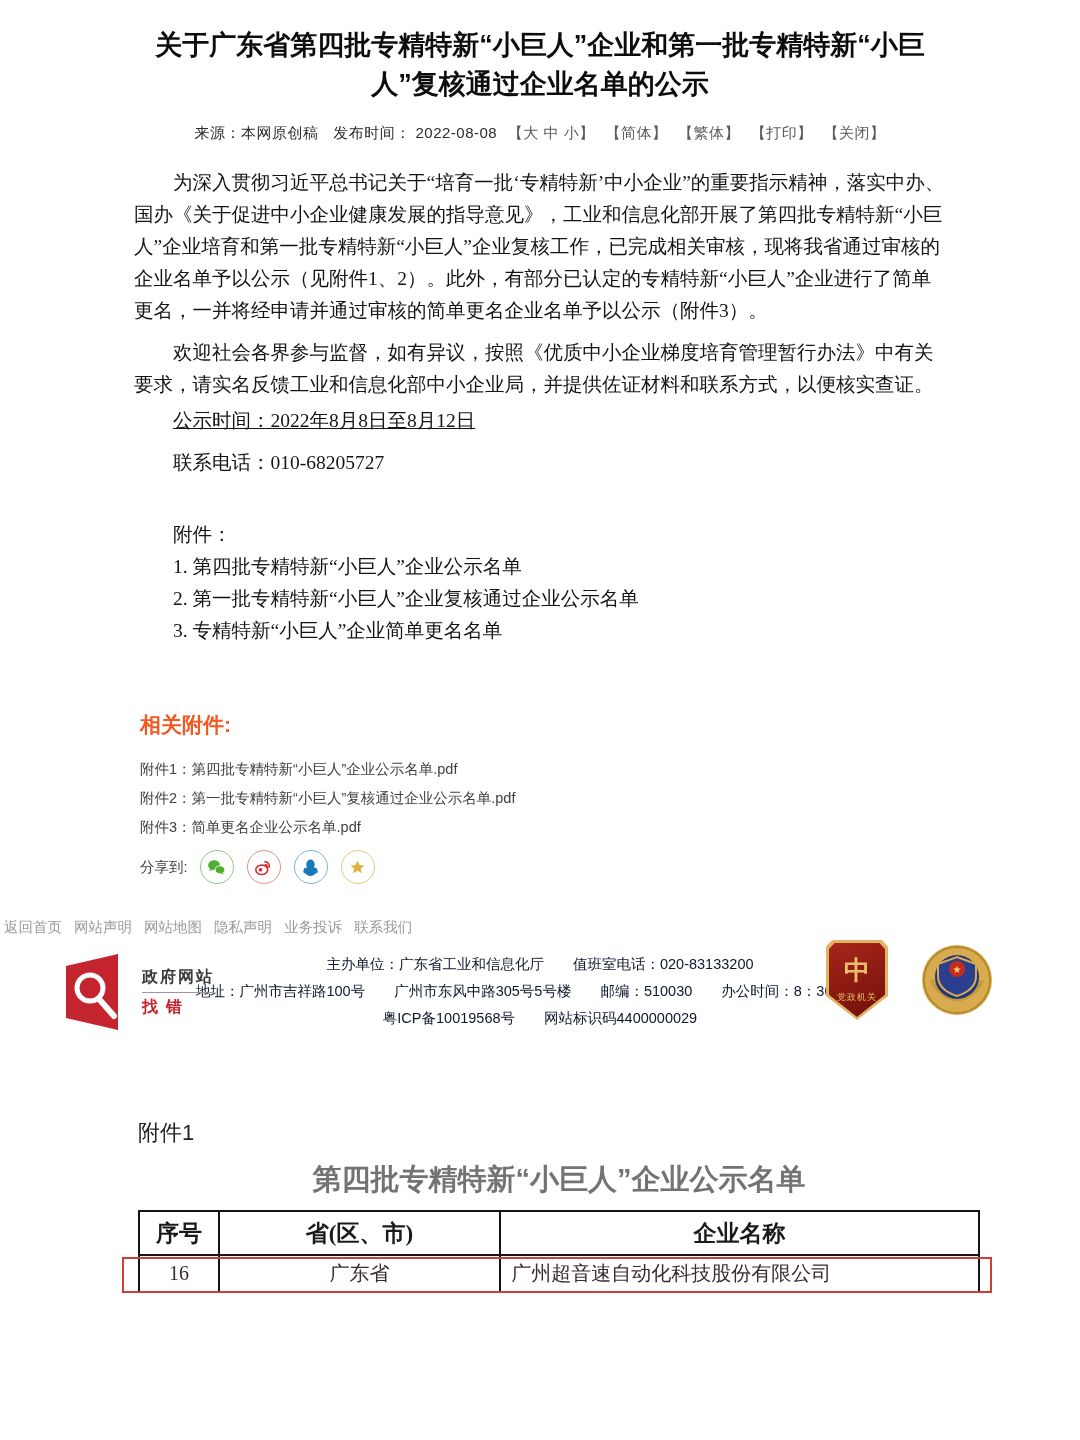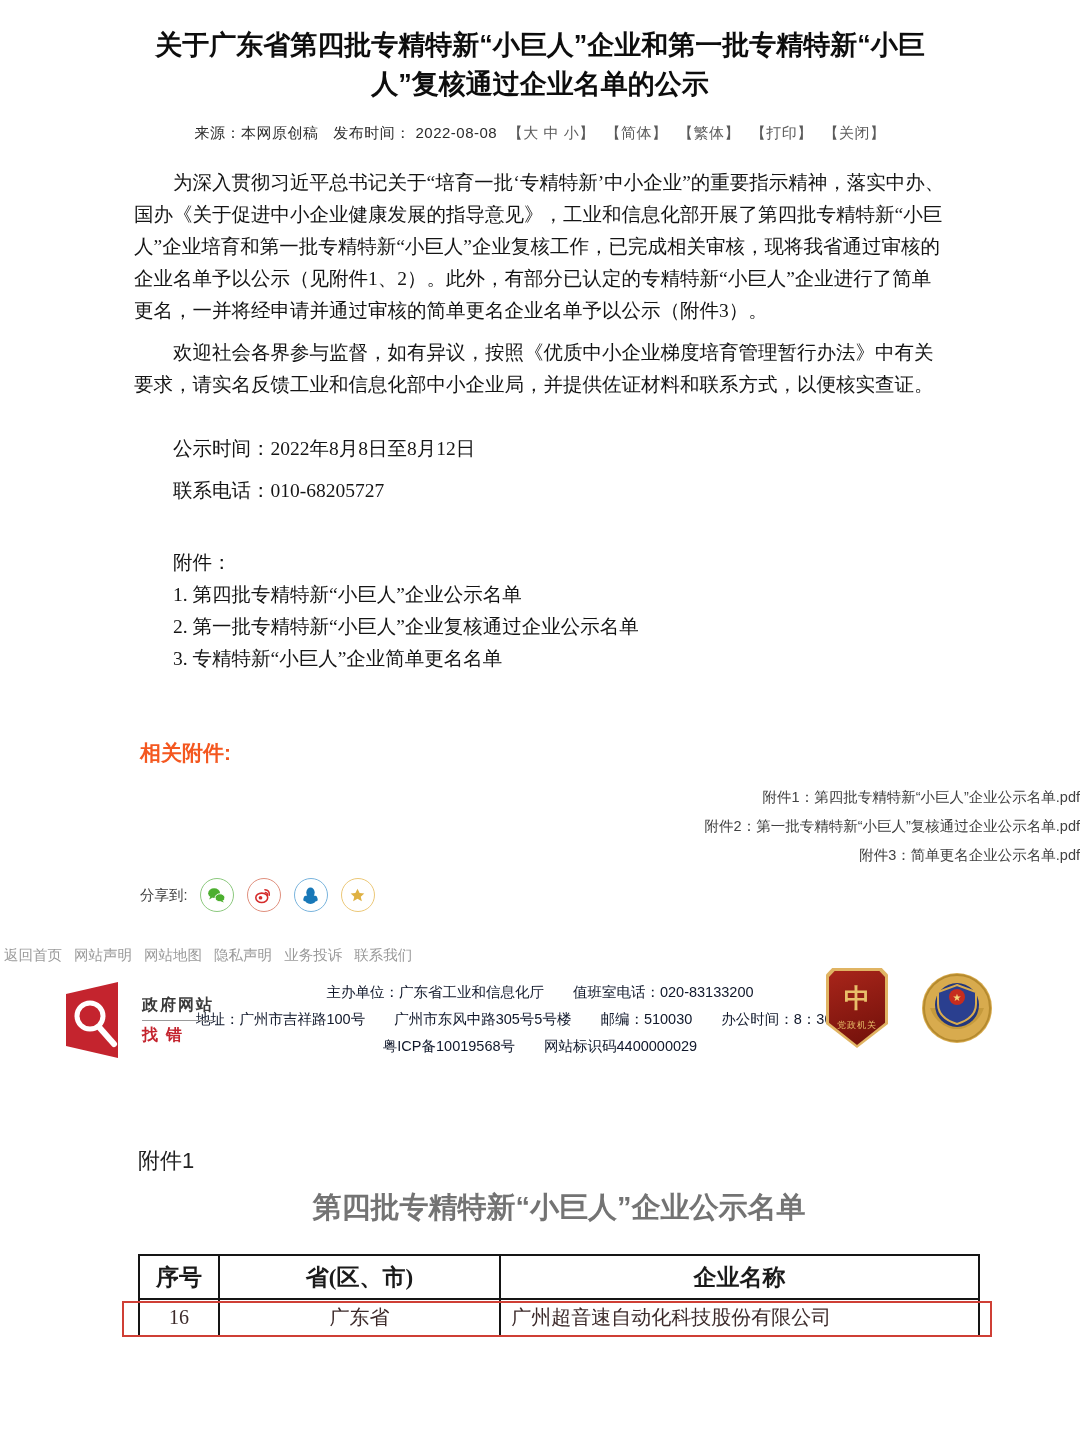--- a/index.html
+++ b/index.html
@@ -23,32 +23,32 @@
   .meta-line .lbl { color:#2c2c2c; }
   .meta-line .ctrl { color:#5b5b5b; margin-left:6px; cursor:pointer; }
   
   .content {
     width:812px; margin:24px auto 0;
     font-family:"Liberation Serif","DejaVu Serif",serif;
     font-size:19.5px; line-height:32px; color:#141414;
   }
   .content p { margin:0; text-indent:2em; }
   .content p.gap-s { margin-top:10px; }
-  .content p.gap-m { margin-top:32px; }
+  .content p.gap-m { margin-top:4px;text-decoration:underline; }
   .content p.gap-l { margin-top:40px; }
   .attach-item { margin-top:9px; }
   .signature { margin-top:56px; overflow:hidden; }
   .signature .block { float:right; text-align:center; margin-right:2px; }
   .signature .agency { display:block; font-size:19.5px; }
   .signature .date { display:block; font-size:19.5px; margin-top:16px; }
   
   .related { margin:64px 0 0 140px; font-family:"Liberation Sans",sans-serif; }
   .related-heading { font-size:21px; font-weight:bold; color:#f4571f; }
   .related-files { margin-top:16px; }
-  .related-file { font-size:14.5px; color:#404040; line-height:29px; cursor:pointer;text-align:right; }
+  .related-file { font-size:14.5px; color:#404040; line-height:29px; cursor:pointer; }
   .share-row { display:flex; align-items:center; margin-top:8px; }
   .share-label { font-size:14.5px; color:#404040; margin-right:12px; }
   .share-icon {
     width:34px; height:34px; border-radius:50%; margin-right:13px;
     display:flex; align-items:center; justify-content:center; cursor:pointer;
     background:#fff;
   }
   .share-icon.wechat { border:1.5px solid #8cc97e; }
   .share-icon.weibo  { border:1.5px solid #e0907e; }
   .share-icon.qq     { border:1.5px solid #79b4dd; }
@@ -73,21 +73,21 @@
     clip-path:polygon(10% 0,90% 0,100% 8%,100% 70%,50% 100%,0 70%,0 8%);
     display:flex; flex-direction:column; align-items:center; justify-content:center;
   }
   .badge-party-inner .emb { color:#e8bf6a; font-size:26px; font-weight:bold; font-family:"Liberation Serif",serif; line-height:28px; }
   .badge-party-inner .cap { color:#e8bf6a; font-size:9px; letter-spacing:1px; margin-top:6px; }
   .badge-police { width:74px; height:74px; position:relative; cursor:pointer; }
   
   .appendix { margin-top:50px; padding-left:138px; font-family:"Liberation Serif","DejaVu Serif",serif; }
   .appendix-label { font-size:22px; color:#222; font-family:"Liberation Sans",sans-serif; }
   .appendix-title { width:842px; text-align:center; font-size:29px; font-weight:bold; color:#737373; margin-top:12px; font-family:"Liberation Sans",sans-serif; }
-  .table-wrap { width:842px; margin-top:26px; position:relative; }
+  .table-wrap { width:842px; margin-top:10px; position:relative; }
   .apx-table { width:100%; border-collapse:collapse; }
   .apx-table th { border:2px solid #151515; font-size:23px; font-weight:bold; height:44px; text-align:center; }
   .apx-table td { border:2px solid #151515; font-size:20px; height:37px; text-align:center; color:#3c2a2a; }
   .apx-table td.company { text-align:left; padding-left:10px; }
   .col-no { width:9.5%; } .col-prov { width:33.5%; } .col-comp { width:57%; }
   .row-highlight {
     position:absolute; left:-16px; right:-12px; top:47px; height:36px;
     border:2px solid #cf3f35; pointer-events:none;
   }
 </style>

